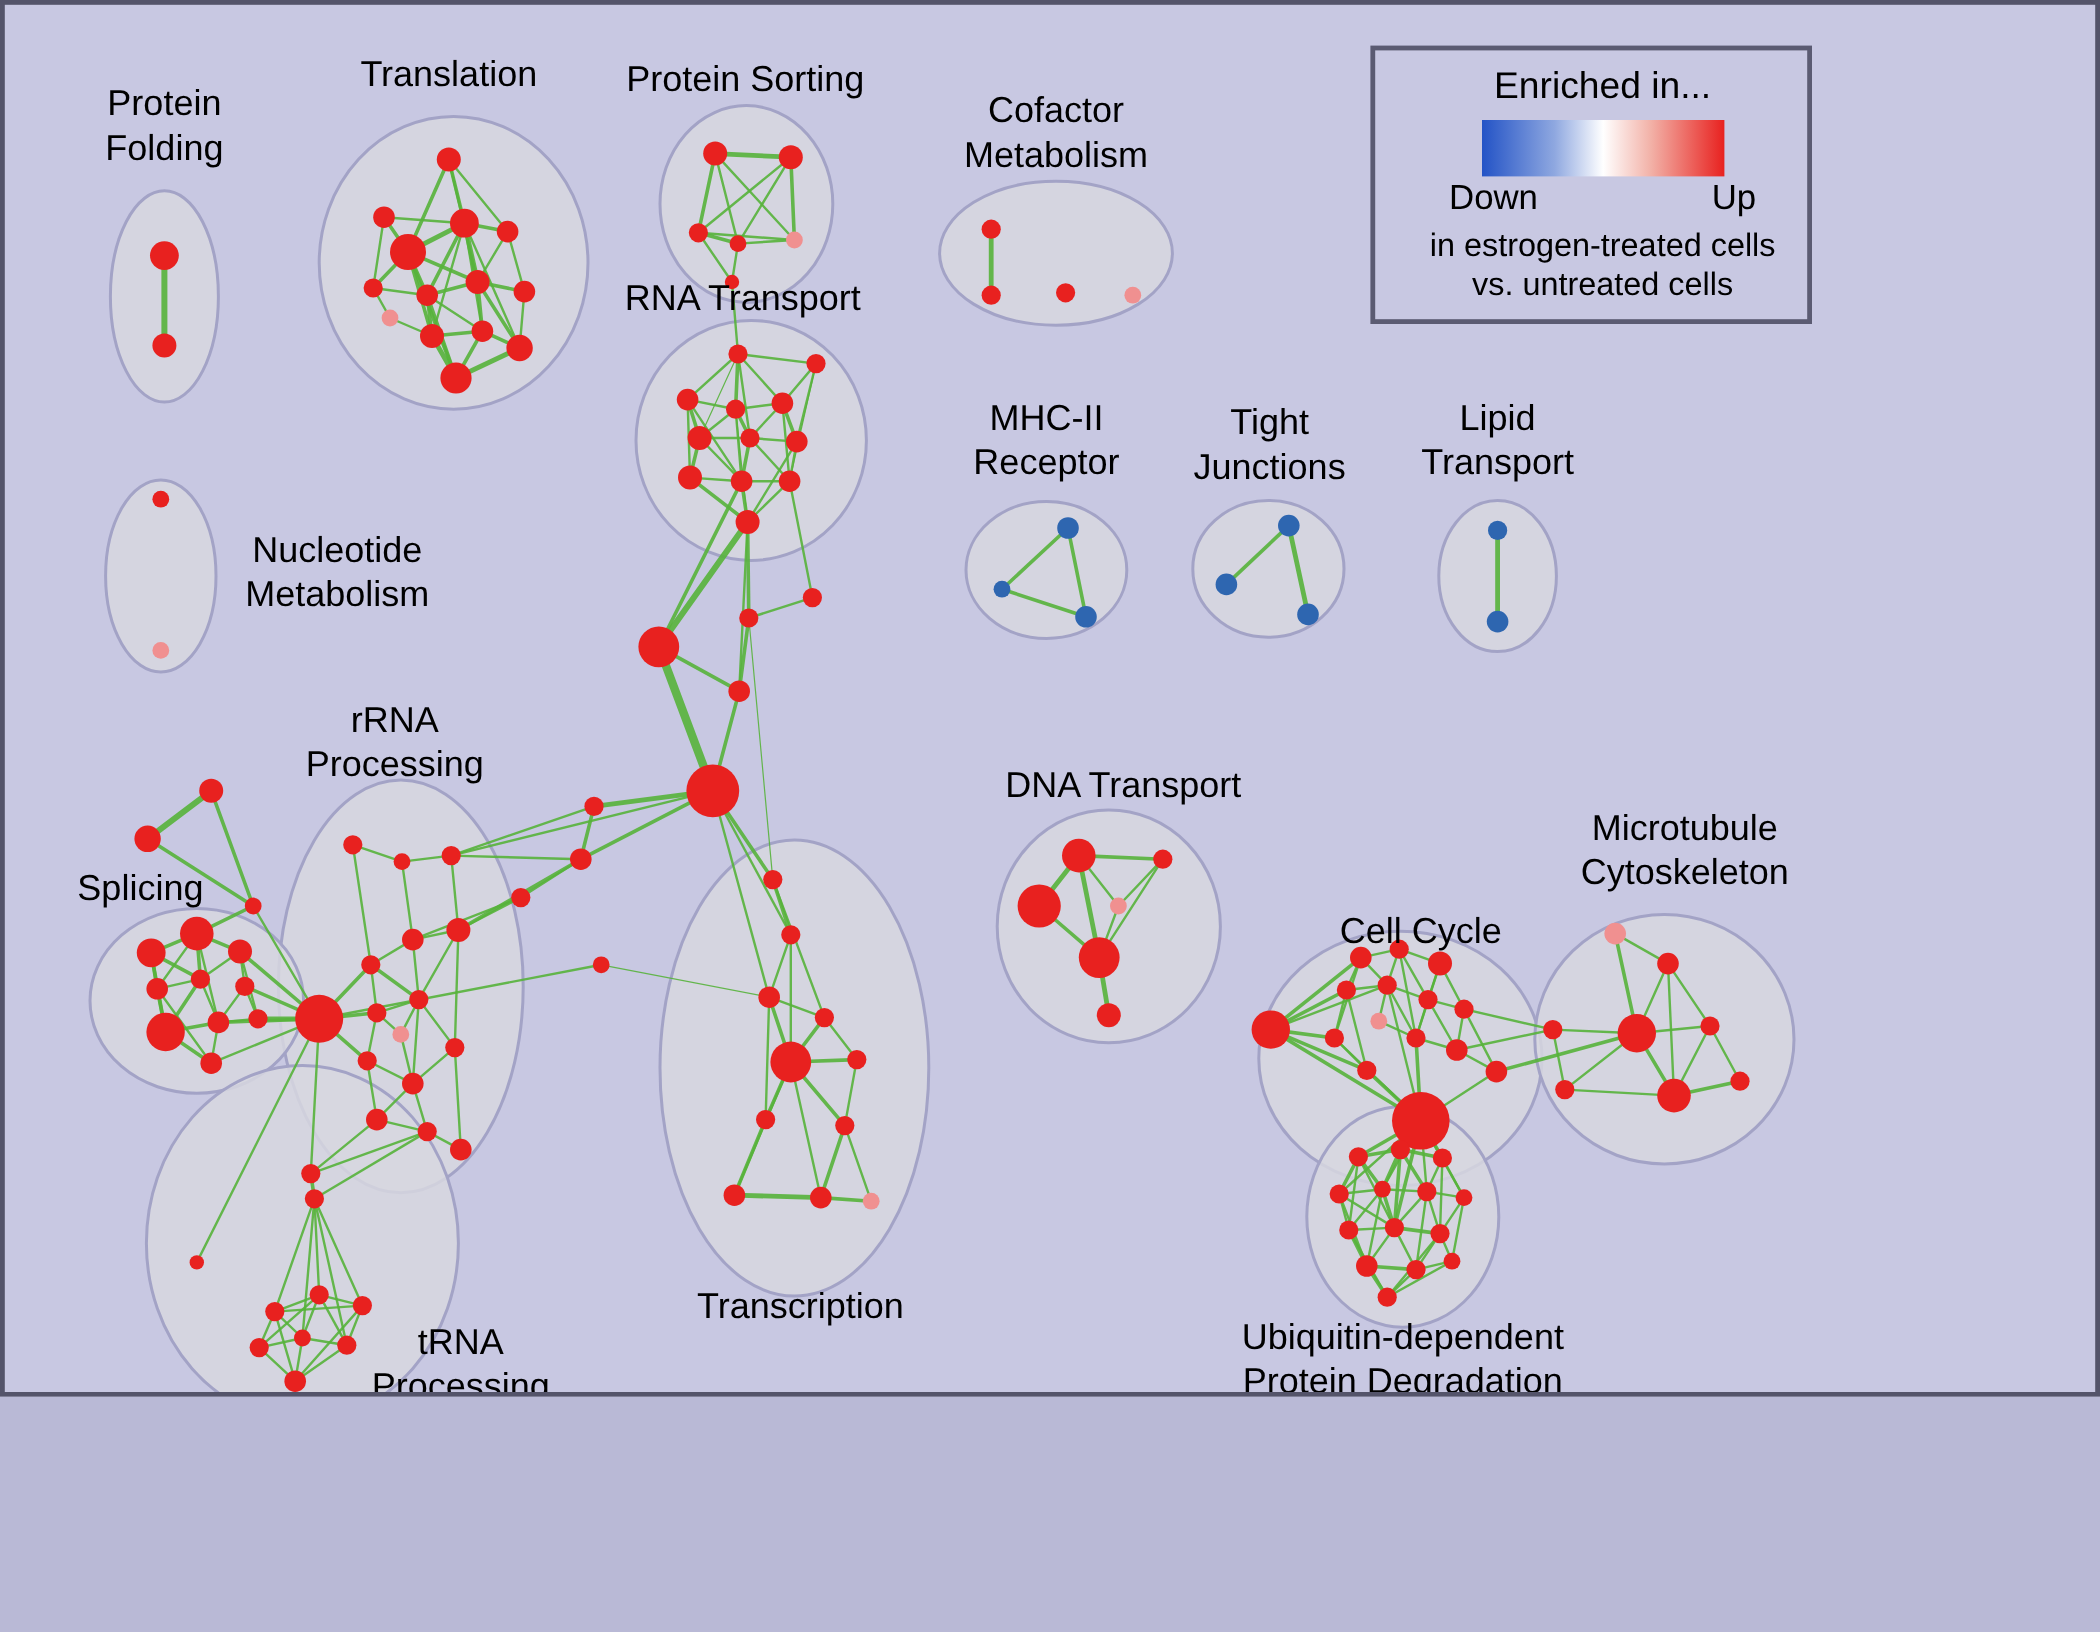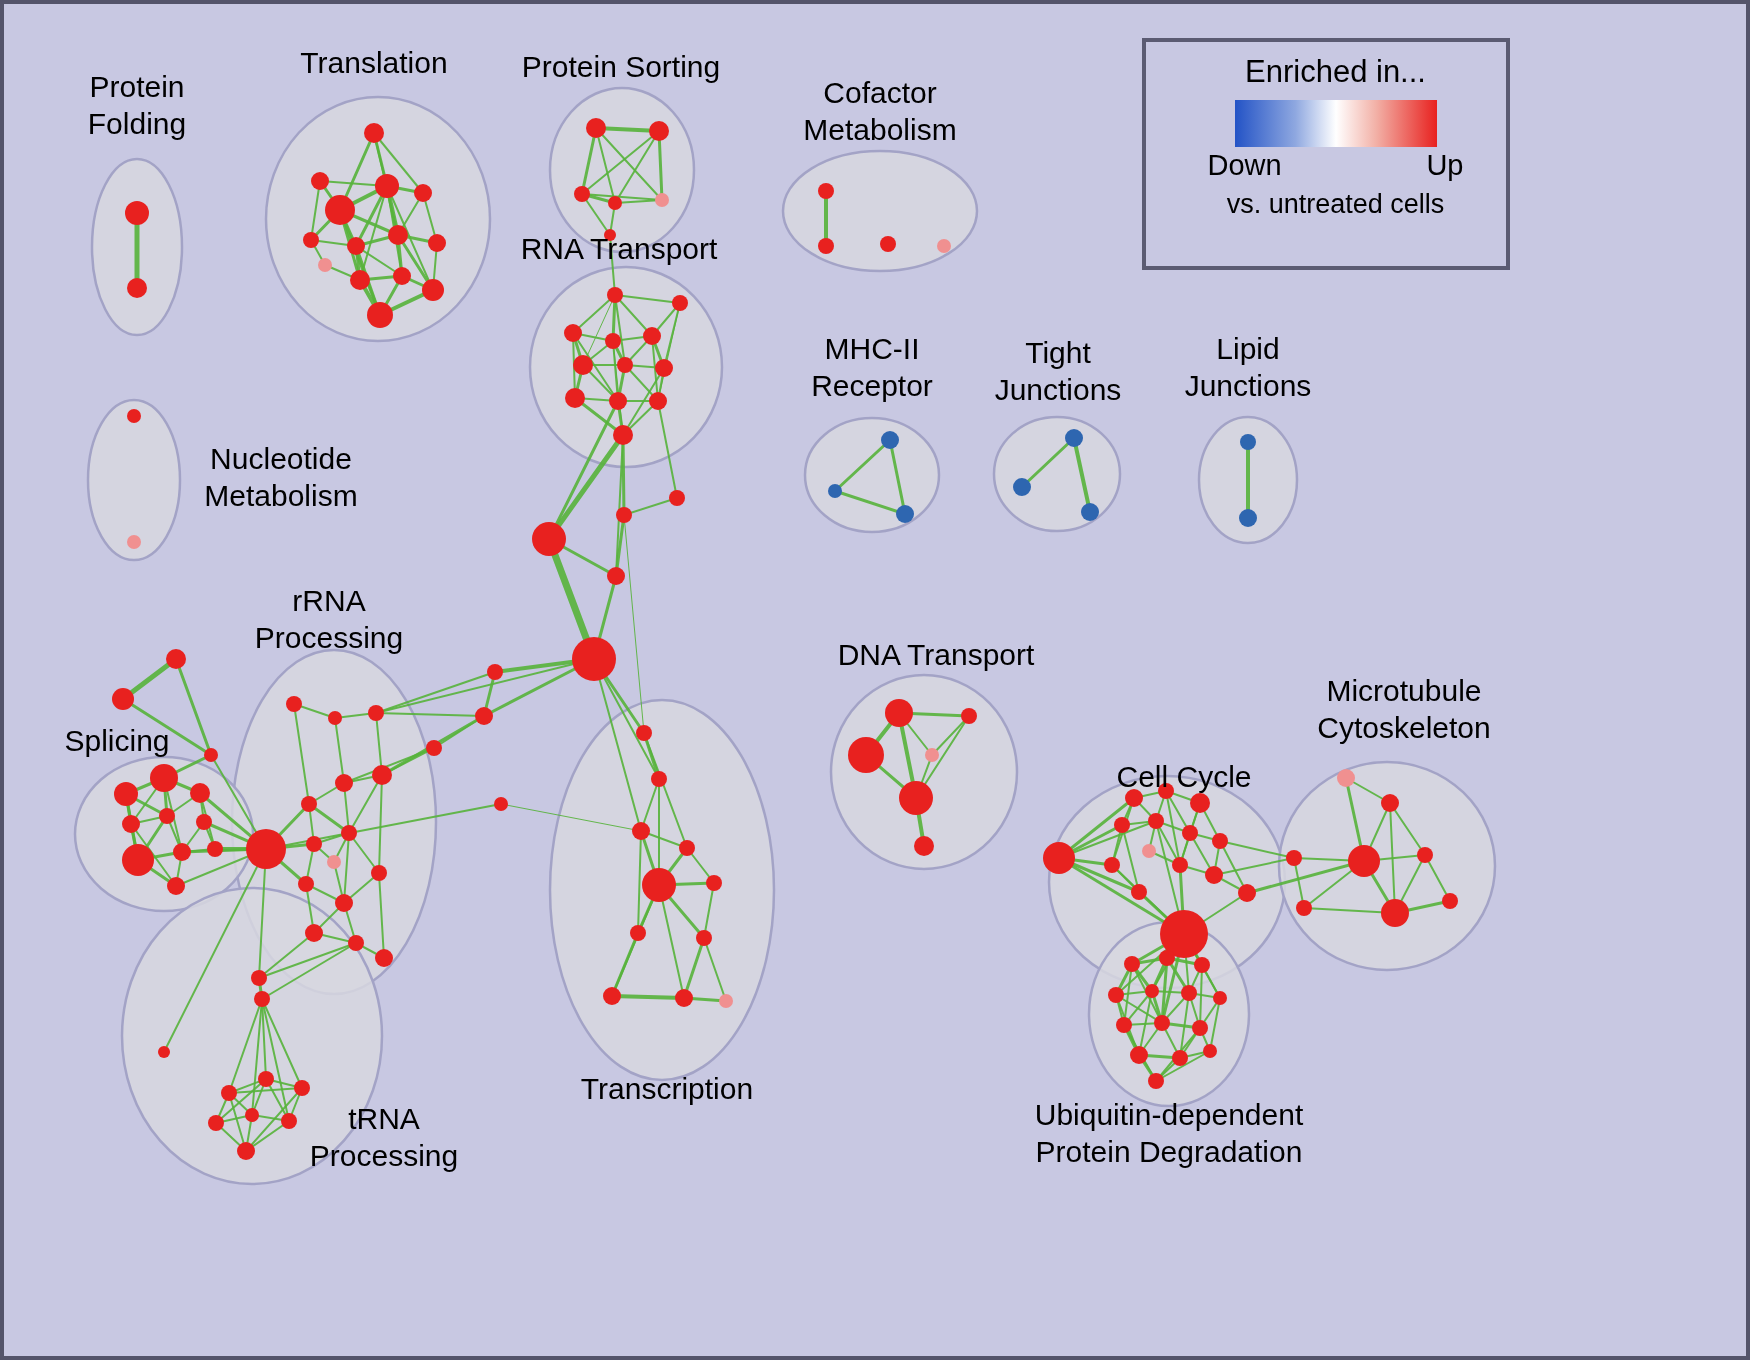--- a/index.html
+++ b/index.html
@@ -1,17 +1,17 @@
 <!DOCTYPE html>
 <html><head>
 <meta charset="utf-8">
 <style>
   html,body { margin:0; padding:0; background:#b9b9d6; }
   .stage {
-    position:relative; width:1750px; height:1360px; box-sizing:border-box;
+    position:relative; width:1750px; height:1164px; box-sizing:border-box;
     background:#c8c8e2; border:4px solid #54546a; overflow:hidden;
     font-family:"Liberation Sans", sans-serif; color:#000;
   }
   svg.netsvg { position:absolute; left:0; top:0; }
   .labels-layer { position:absolute; left:0; top:0; width:100%; height:100%; pointer-events:none; }
   .cluster-label {
     position:absolute; transform:translateX(-50%); text-align:center;
     font-size:30px; line-height:37px; white-space:pre-line; color:#000;
   }
   .legend {
@@ -553,21 +553,21 @@
       <div class="cluster-label" style="left: 876px; top: 70px;">Cofactor
 Metabolism</div>
       <div class="cluster-label" style="left: 615px; top: 226px;">RNA Transport</div>
       <div class="cluster-label" style="left: 277px; top: 436px;">Nucleotide
 Metabolism</div>
       <div class="cluster-label" style="left: 868px; top: 326px;">MHC-II
 Receptor</div>
       <div class="cluster-label" style="left: 1054px; top: 330px;">Tight
 Junctions</div>
       <div class="cluster-label" style="left: 1244px; top: 326px;">Lipid
-Junctions</div>
+Transport</div>
       <div class="cluster-label" style="left: 325px; top: 578px;">rRNA
 Processing</div>
       <div class="cluster-label" style="left: 113px; top: 718px;">Splicing</div>
       <div class="cluster-label" style="left: 932px; top: 632px;">DNA Transport</div>
       <div class="cluster-label" style="left: 1180px; top: 754px;">Cell Cycle</div>
       <div class="cluster-label" style="left: 1400px; top: 668px;">Microtubule
 Cytoskeleton</div>
       <div class="cluster-label" style="left: 380px; top: 1096px;">tRNA
 Processing</div>
       <div class="cluster-label" style="left: 663px; top: 1066px;">Transcription</div>
@@ -575,16 +575,17 @@
 Protein Degradation</div>
     </div>
 
   <div class="legend">
     <div class="legend-title">Enriched in...</div>
     <div class="legend-gradient"></div>
     <div class="legend-downup">
       <span>Down</span>
       <span>Up</span>
     </div>
+    <div class="legend-sub">in estrogen-treated cells</div>
     <div class="legend-sub">vs. untreated cells</div>
   </div>
 
 </div>
 
 </body></html>

